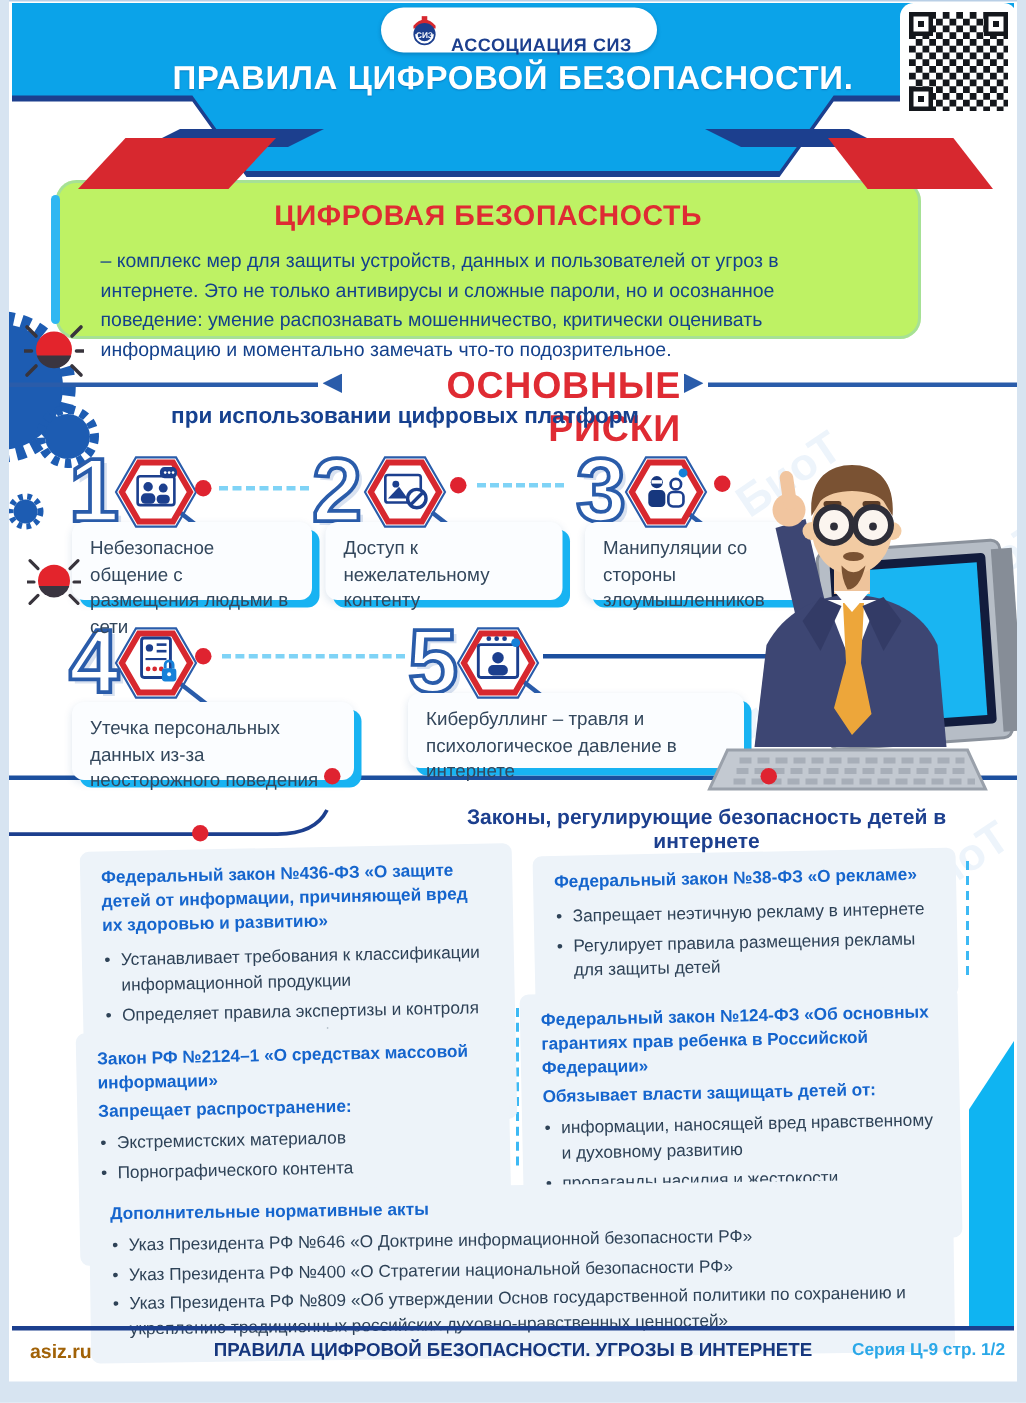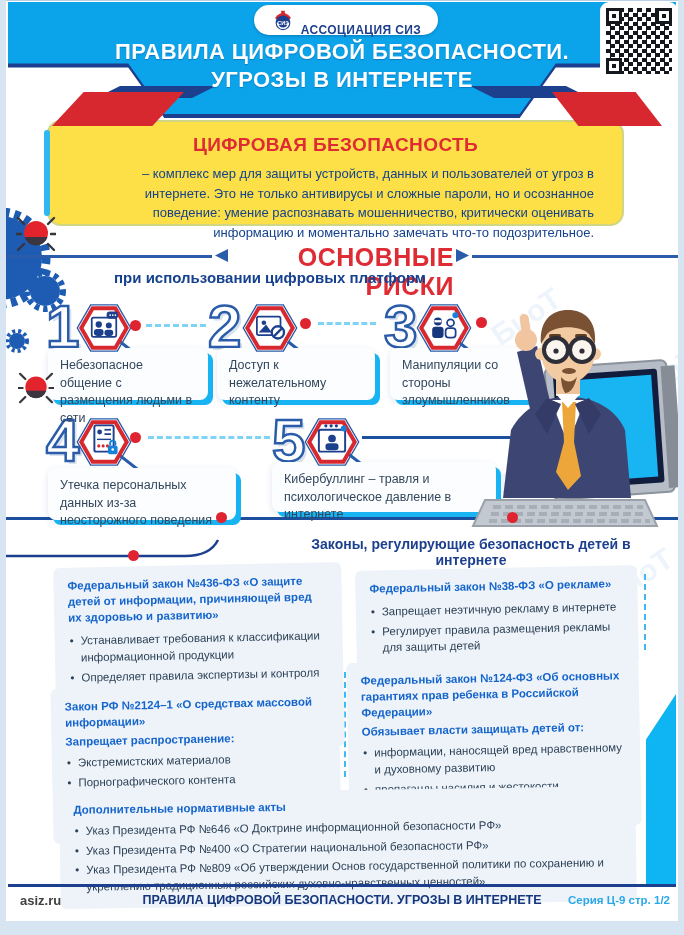--- a/index.html
+++ b/index.html
@@ -20,25 +20,25 @@
     font-size:22px;font-weight:bold;line-height:1.28;letter-spacing:.4px;text-shadow:0 1px 1px rgba(10,50,120,.35);}
   .qr{position:absolute;left:600px;top:2px;width:78px;height:78px;background:#fff;border-radius:9px;z-index:9;padding:6px;box-sizing:border-box;}
   .qr-inner{width:100%;height:100%;position:relative;background:
       conic-gradient(#14171c 90deg,#fff 0 180deg,#14171c 0 270deg,#fff 0) 0 0/9px 9px;}
   .finder{position:absolute;width:16px;height:16px;border:3px solid #14171c;background:#fff;box-sizing:border-box;}
   .finder::after{content:"";position:absolute;left:3px;top:3px;width:4px;height:4px;background:#14171c;}
   .red-par{position:absolute;background:#d7282f;z-index:7;}
   .navy-par{position:absolute;background:#1c3f8e;z-index:6;}
 
   
-  .def-box{position:absolute;left:47px;top:120px;width:577px;height:106px;background:#fde047;border-radius:14px;z-index:4;
+  .def-box{position:absolute;left:37px;top:120px;width:577px;height:106px;background:#bef264;border-radius:14px;z-index:4;
     box-shadow:inset 0 0 0 2px rgba(122,196,240,.35);}
   .def-box::before{content:"";position:absolute;left:-3px;top:10px;width:6px;height:86px;background:#2fb7f2;border-radius:4px;}
   .def-title{margin-top:14px;text-align:center;color:#df2b33;font-size:19px;font-weight:bold;letter-spacing:.4px;}
-  .def-text{margin:8px 30px 0;text-align:right;color:#14418c;font-size:13px;line-height:1.5;}
+  .def-text{margin:8px 30px 0;text-align:left;color:#14418c;font-size:13px;line-height:1.5;}
 
   
   .h-line{position:absolute;height:2.5px;background:#2a5caa;z-index:3;}
   .tri{position:absolute;width:13px;height:13px;background:#2a5caa;z-index:3;}
   .risks-title{position:absolute;left:230px;top:243px;width:224px;text-align:right;color:#df2b33;font-size:25px;font-weight:bold;letter-spacing:.5px;z-index:3;}
   .risks-sub{position:absolute;left:110px;top:269px;width:320px;text-align:center;color:#16418f;font-size:15px;font-weight:bold;z-index:3;}
 
   
   .risk-num{position:absolute;z-index:3;font-size:60px;line-height:1;font-weight:bold;color:#fff;
     -webkit-text-stroke:2.5px #2a5caa;text-shadow:3px 3px 0 rgba(42,92,170,.18);}
@@ -60,21 +60,21 @@
   .law-box li{position:relative;padding-left:12px;font-size:11.5px;color:#2e4257;line-height:1.45;margin-bottom:3px;}
   .law-box li::before{content:"•";position:absolute;left:1px;color:#2e4257;}
   .dash-v{position:absolute;border-left:2.5px dashed #3db9f4;z-index:1;}
   .dash-h{position:absolute;border-top:2.5px dashed #3db9f4;z-index:1;}
 
   .cyan-corner{position:absolute;left:646px;top:694px;width:30px;height:190px;background:#0fb4f2;z-index:2;
     clip-path:polygon(0 24%,100% 0,100% 100%,0 100%);}
 
   
   .footer-line{position:absolute;left:8px;top:884px;width:668px;height:2.5px;background:#1c3f8e;z-index:5;}
-  .footer-site{position:absolute;left:20px;top:893px;font-size:13px;font-weight:bold;color:#404040;z-index:5;text-align:center;}
+  .footer-site{position:absolute;left:20px;top:893px;font-size:13px;font-weight:bold;color:#a16207;z-index:5;text-align:center;}
   .footer-title{position:absolute;left:120px;top:893px;width:444px;text-align:center;font-size:12.5px;font-weight:bold;color:#16377e;z-index:5;}
   .footer-series{position:absolute;left:560px;top:894px;width:110px;text-align:right;font-size:11.5px;color:#2ba8e8;font-weight:bold;z-index:5;}
 
   .wm{position:absolute;color:rgba(30,120,200,.08);font-weight:bold;font-size:30px;transform:rotate(-34deg);z-index:0;}
 </style>
 </head>
 <body>
 
 <div class="page">
 
@@ -98,21 +98,20 @@
       <rect x="11" y="3" width="4" height="5" fill="#d7282f"></rect>
       <circle cx="13" cy="16" r="8" fill="#1c3f8e"></circle>
       <path d="M7,16 a6,6 0 0 0 12,0" fill="none" stroke="#ffffff" stroke-width="1.6"></path>
       <text x="13" y="18.5" font-size="6" font-weight="bold" fill="#ffffff" text-anchor="middle" font-family="Liberation Sans, sans-serif">СИЗ</text>
     </svg>
     <span>АССОЦИАЦИЯ СИЗ</span>
   </div>
 
   <div class="hdr-title">
     <div>ПРАВИЛА ЦИФРОВОЙ БЕЗОПАСНОСТИ.</div>
-    <div>УГРОЗЫ В ИНТЕРНЕТЕ</div>
   </div>
 
   <div class="qr">
     <div class="qr-inner">
       <div class="finder" style="left:0;top:0;"></div>
       <div class="finder" style="right:0;top:0;"></div>
       <div class="finder" style="left:0;bottom:0;"></div>
     </div>
   </div>
 

